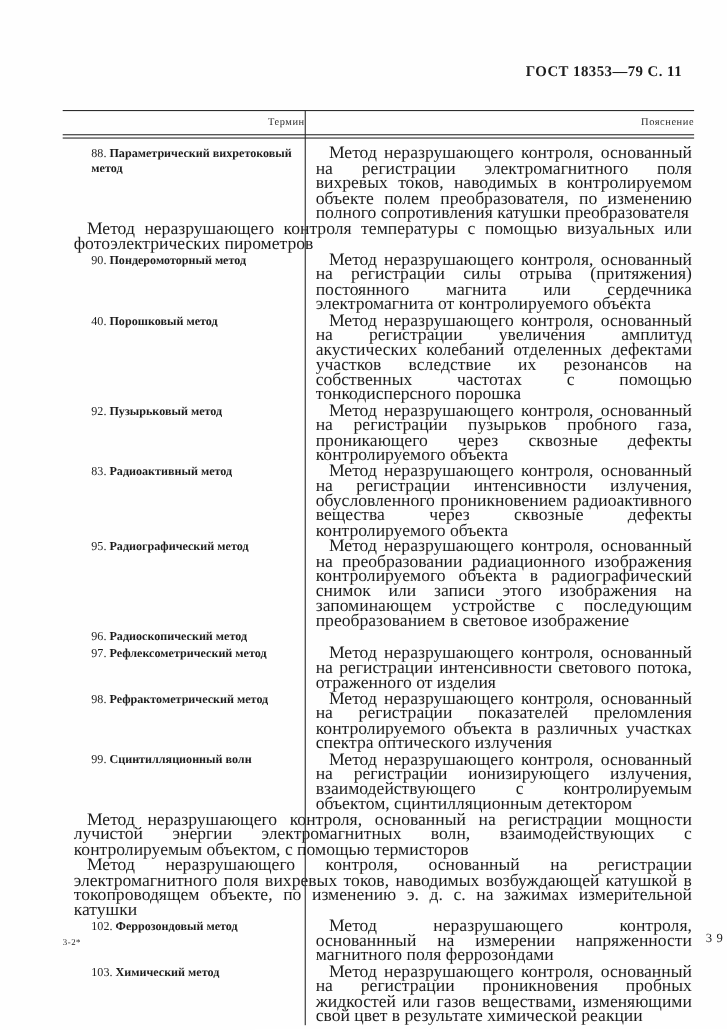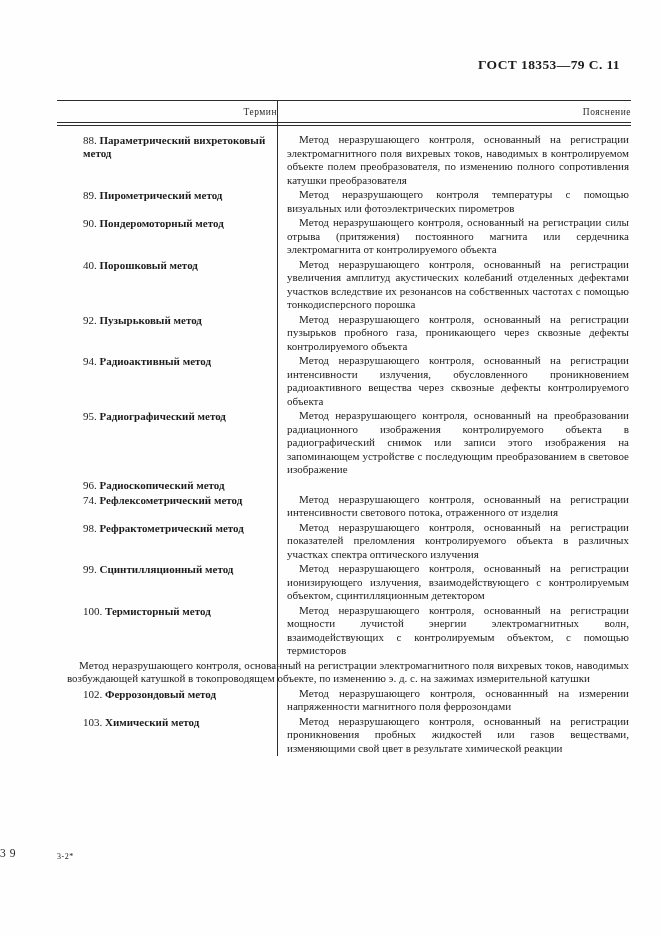--- a/index.html
+++ b/index.html
@@ -56,38 +56,38 @@
     width: 220px;
     padding: 1px 8px 0 26px;
     font-size: 11px;
     line-height: 13px;
   }
   .term-num { font-weight: normal; }
   .term-name { font-weight: bold; }
   .cell-expl {
     flex: 1;
     padding: 0 2px 0 10px;
-    font-size: 11px;
+    font-size: 16px;
     line-height: 13.5px;
     text-align: justify;
     text-indent: 12px;
   }
   .footnote {
     position: absolute;
     left: 57px;
     top: 852px;
     font-size: 8px;
     letter-spacing: 0.5px;
   }
   .pageno {
     position: absolute;
     top: 847px;
     left: 0;
     width: 661px;
-    text-align: left;
+    text-align: right;
     font-size: 11.5px;
     letter-spacing: 4px;
   }
 </style>
 </head>
 <body>
 
 <div class="page">
 
   <div class="gost-header">ГОСТ 18353—79 С. 11</div>
@@ -101,71 +101,69 @@
     </div>
 
     <div class="tbody">
 
       <div class="row">
         <div class="cell-term"><span class="term-num">88.</span> <span class="term-name">Параметрический вихретоковый метод</span></div>
         <div class="cell-expl">Метод неразрушающего контроля, основанный на регистрации электромагнитного поля вихревых токов, наводимых в контролируемом объекте полем преобразователя, по изменению полного сопротивления катушки преобразователя</div>
       </div>
 
       <div class="row">
-        <div class="cell-term"><span class="term-num">89.</span> <span class="term-name">Пирометрический метод</span></div>
         <div class="cell-expl">Метод неразрушающего контроля температуры с помощью визуальных или фотоэлектрических пирометров</div>
       </div>
 
       <div class="row">
         <div class="cell-term"><span class="term-num">90.</span> <span class="term-name">Пондеромоторный метод</span></div>
         <div class="cell-expl">Метод неразрушающего контроля, основанный на регистрации силы отрыва (притяжения) постоянного магнита или сердечника электромагнита от контролируемого объекта</div>
       </div>
 
       <div class="row">
         <div class="cell-term"><span class="term-num">40.</span> <span class="term-name">Порошковый метод</span></div>
         <div class="cell-expl">Метод неразрушающего контроля, основанный на регистрации увеличения амплитуд акустических колебаний отделенных дефектами участков вследствие их резонансов на собственных частотах с помощью тонкодисперсного порошка</div>
       </div>
 
       <div class="row">
         <div class="cell-term"><span class="term-num">92.</span> <span class="term-name">Пузырьковый метод</span></div>
         <div class="cell-expl">Метод неразрушающего контроля, основанный на регистрации пузырьков пробного газа, проникающего через сквозные дефекты контролируемого объекта</div>
       </div>
 
 
       <div class="row">
-        <div class="cell-term"><span class="term-num">94.</span> <span class="term-name">Радиоактивный метод</span></div>
+        <div class="cell-term"><span class="term-num">83.</span> <span class="term-name">Радиоактивный метод</span></div>
         <div class="cell-expl">Метод неразрушающего контроля, основанный на регистрации интенсивности излучения, обусловленного проникновением радиоактивного вещества через сквозные дефекты контролируемого объекта</div>
       </div>
 
       <div class="row">
         <div class="cell-term"><span class="term-num">95.</span> <span class="term-name">Радиографический метод</span></div>
         <div class="cell-expl">Метод неразрушающего контроля, основанный на преобразовании радиационного изображения контролируемого объекта в радиографический снимок или записи этого изображения на запоминающем устройстве с последующим преобразованием в световое изображение</div>
       </div>
 
       <div class="row">
         <div class="cell-term"><span class="term-num">96.</span> <span class="term-name">Радиоскопический метод</span></div>
       </div>
 
       <div class="row">
-        <div class="cell-term"><span class="term-num">74.</span> <span class="term-name">Рефлексометрический метод</span></div>
+        <div class="cell-term"><span class="term-num">97.</span> <span class="term-name">Рефлексометрический метод</span></div>
         <div class="cell-expl">Метод неразрушающего контроля, основанный на регистрации интенсивности светового потока, отраженного от изделия</div>
       </div>
 
       <div class="row">
         <div class="cell-term"><span class="term-num">98.</span> <span class="term-name">Рефрактометрический метод</span></div>
         <div class="cell-expl">Метод неразрушающего контроля, основанный на регистрации показателей преломления контролируемого объекта в различных участках спектра оптического излучения</div>
       </div>
 
       <div class="row">
-        <div class="cell-term"><span class="term-num">99.</span> <span class="term-name">Сцинтилляционный метод</span></div>
+        <div class="cell-term"><span class="term-num">99.</span> <span class="term-name">Сцинтилляционный волн</span></div>
         <div class="cell-expl">Метод неразрушающего контроля, основанный на регистрации ионизирующего излучения, взаимодействующего с контролируемым объектом, сцинтилляционным детектором</div>
       </div>
 
       <div class="row">
-        <div class="cell-term"><span class="term-num">100.</span> <span class="term-name">Термисторный метод</span></div>
         <div class="cell-expl">Метод неразрушающего контроля, основанный на регистрации мощности лучистой энергии электромагнитных волн, взаимодействующих с контролируемым объектом, с помощью термисторов</div>
       </div>
 
       <div class="row">
         <div class="cell-expl">Метод неразрушающего контроля, основанный на регистрации электромагнитного поля вихревых токов, наводимых возбуждающей катушкой в токопроводящем объекте, по изменению э. д. с. на зажимах измерительной катушки</div>
       </div>
 
       <div class="row">
         <div class="cell-term"><span class="term-num">102.</span> <span class="term-name">Феррозондовый метод</span></div>
         <div class="cell-expl">Метод неразрушающего контроля, основаннный на измерении напряженности магнитного поля феррозондами</div>

